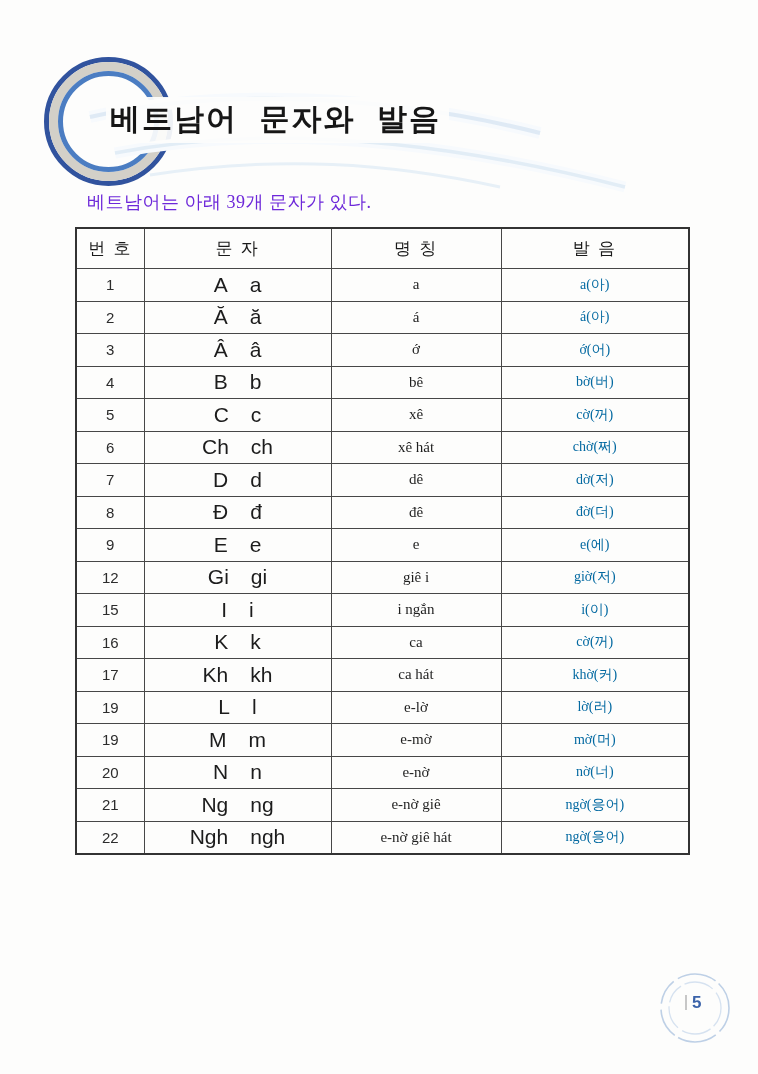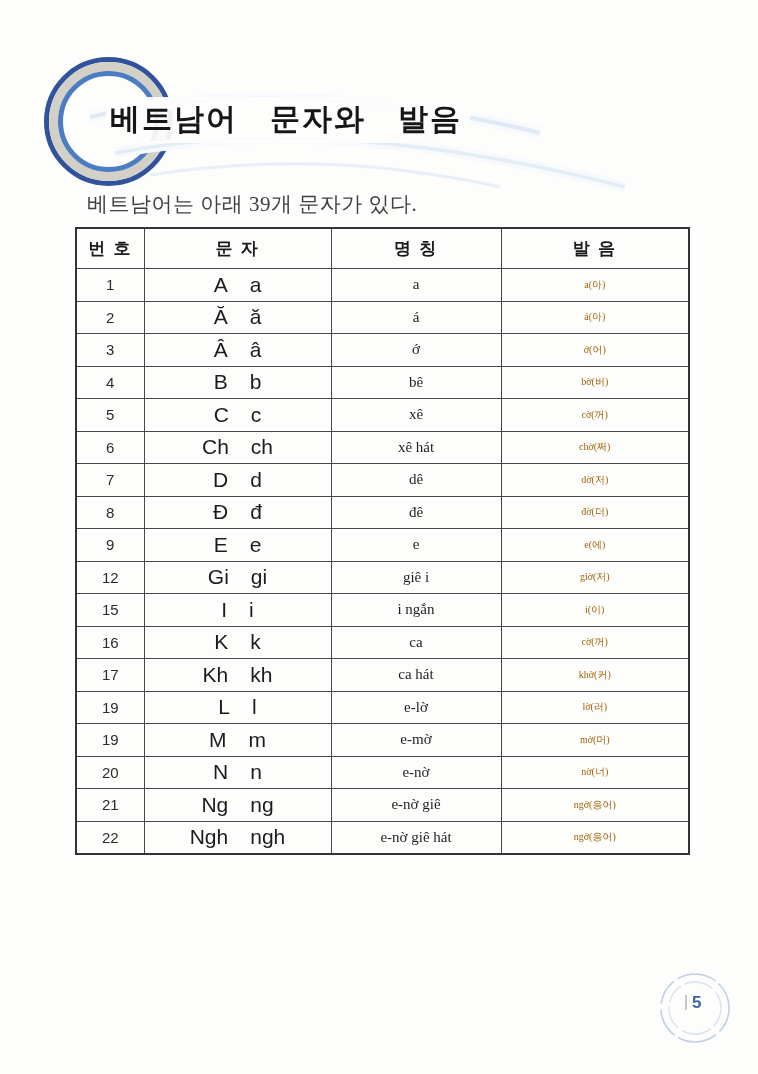--- a/index.html
+++ b/index.html
@@ -16,43 +16,43 @@
   .logo .band{width:100%;height:100%;border-radius:50%;
     border:9px solid #d3d0c8;box-sizing:border-box;}
   .logo .inner{width:100%;height:100%;border-radius:50%;
     border:5px solid #4b7dc2;box-sizing:border-box;background:#fdfdfc;}
 
   
   .swoosh{position:absolute;left:60px;top:75px;pointer-events:none;}
 
   
   .title{position:absolute;left:106px;top:97px;margin:0;
-    font-family:Liberation Mono, monospace;
+    font-family:Liberation Serif, serif;
     font-weight:bold;font-size:30px;letter-spacing:2px;word-spacing:12px;
     color:#161616;background:rgba(253,253,252,0.93);padding:2px 8px 3px 4px;}
 
   
   .intro{position:absolute;left:87px;top:190px;margin:0;
-    font-size:21px;letter-spacing:.5px;color:#404040;}
+    font-size:18px;letter-spacing:.5px;color:#6d28d9;}
 
   
   .abc-table{position:absolute;left:75px;top:227px;width:613px;
     border-collapse:collapse;table-layout:fixed;border:2px solid #333;}
   .abc-table th,.abc-table td{
     border:1px solid #474747;text-align:center;vertical-align:middle;padding:0;}
   .abc-table thead th{height:39px;font-size:17px;letter-spacing:2px;
-    font-weight:700;color:#1a1a1a;}
+    font-weight:400;color:#1a1a1a;}
   .abc-table tbody td{height:31.5px;}
   .c-no{font-family:"Liberation Sans","DejaVu Sans",sans-serif;
     font-size:15px;color:#2c2c2c;}
   .c-let{font-family:"Liberation Sans","DejaVu Sans",sans-serif;
     font-size:21px;color:#1c1c1c;}
   .c-let .pair{display:inline-flex;gap:22px;align-items:baseline;}
   .c-name{font-size:15px;color:#1e1e1e;}
-  .c-pron{font-size:10px;color:#a16207;margin-left:34px;}
+  .c-pron{font-size:14px;color:#0369a1;margin-left:34px;}
 
   
   .footer{position:absolute;left:653px;top:968px;width:84px;height:84px;}
   .footer svg{position:absolute;left:0;top:0;}
   .footer .tick{position:absolute;left:32px;top:27px;width:2px;height:15px;
     background:#c7c7c7;}
   .footer .num{position:absolute;left:39px;top:25px;
     font-family:"Liberation Sans","DejaVu Sans",sans-serif;
     font-weight:600;font-size:17px;color:#3b63a9;}
 </style>

